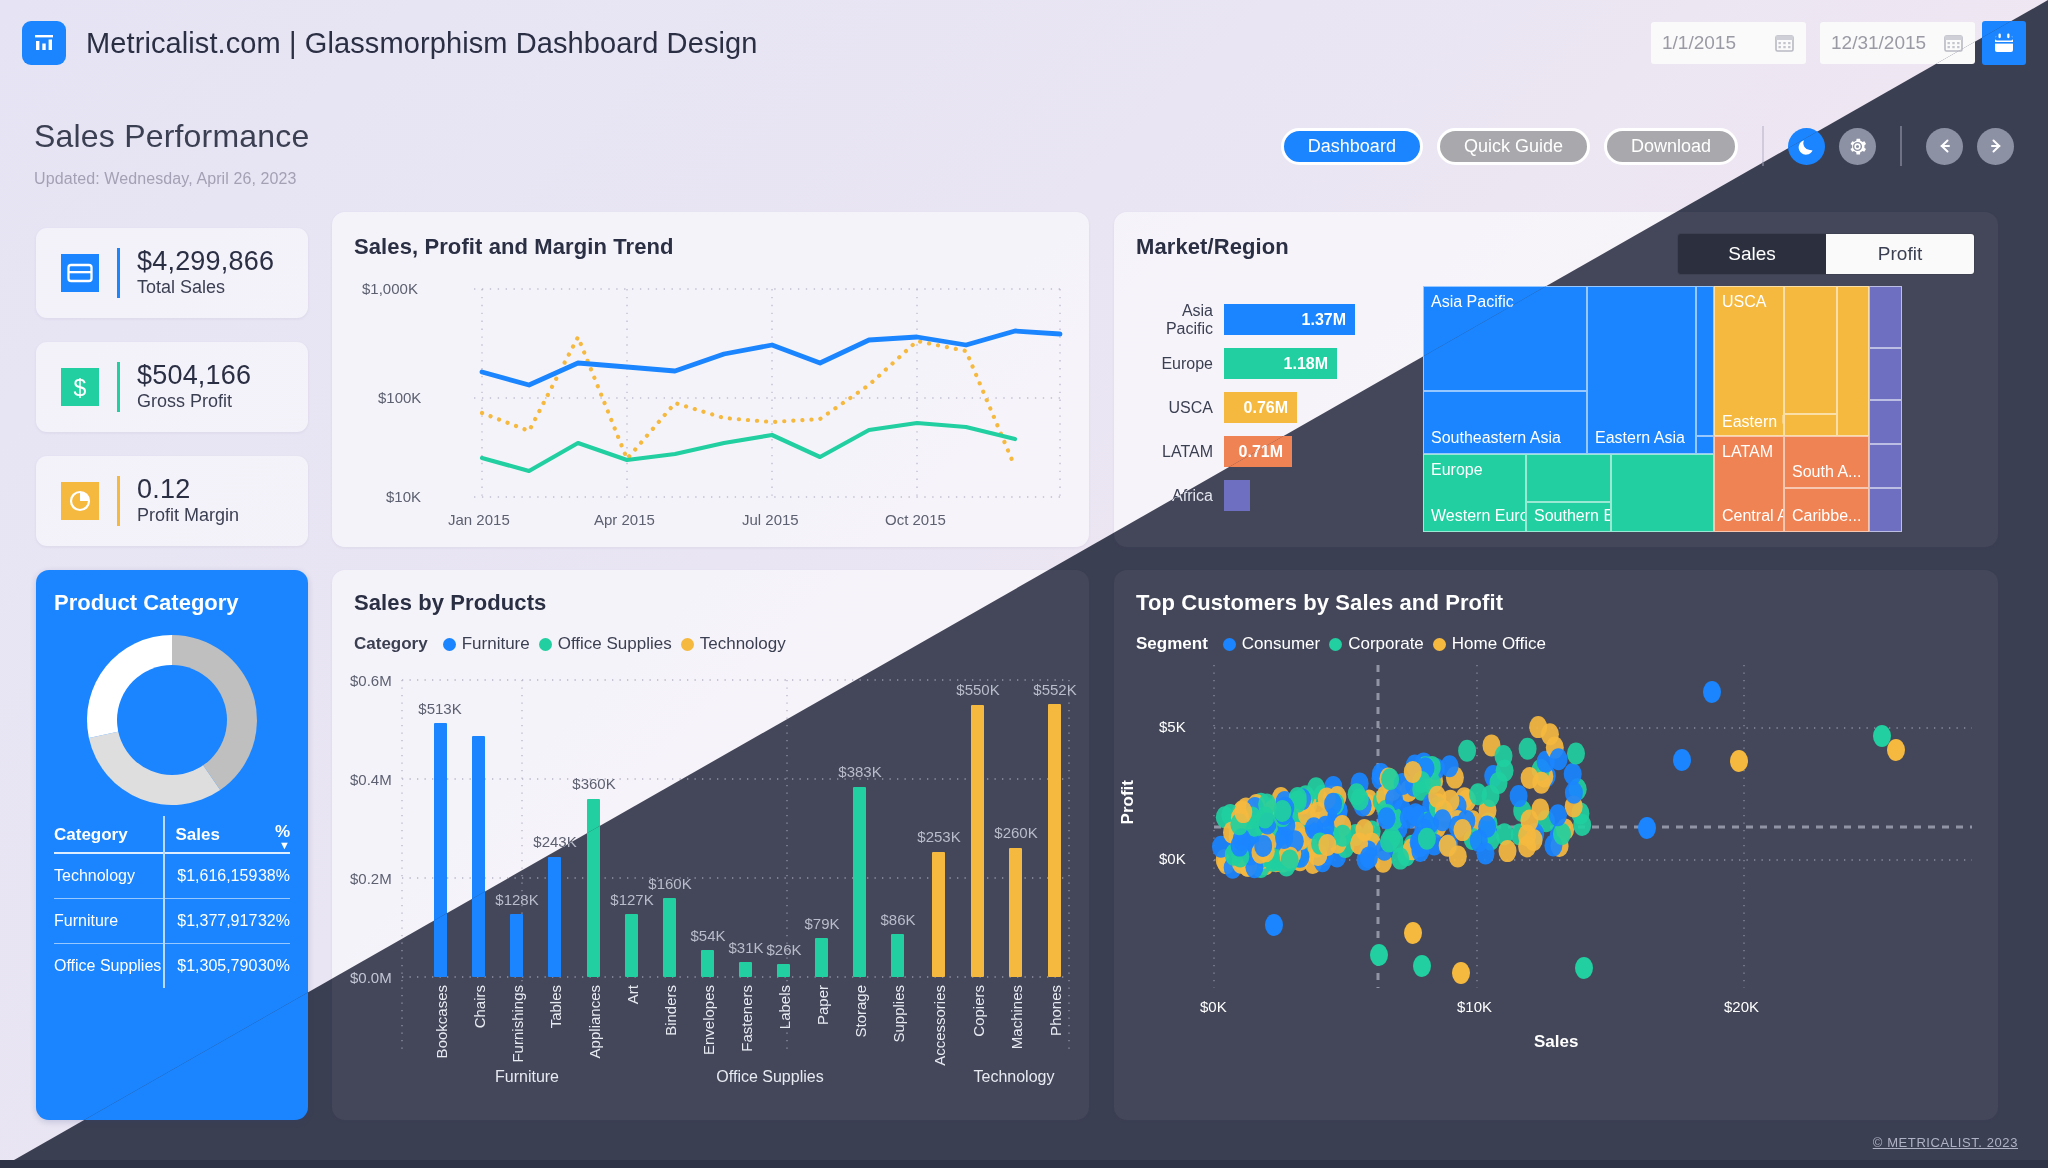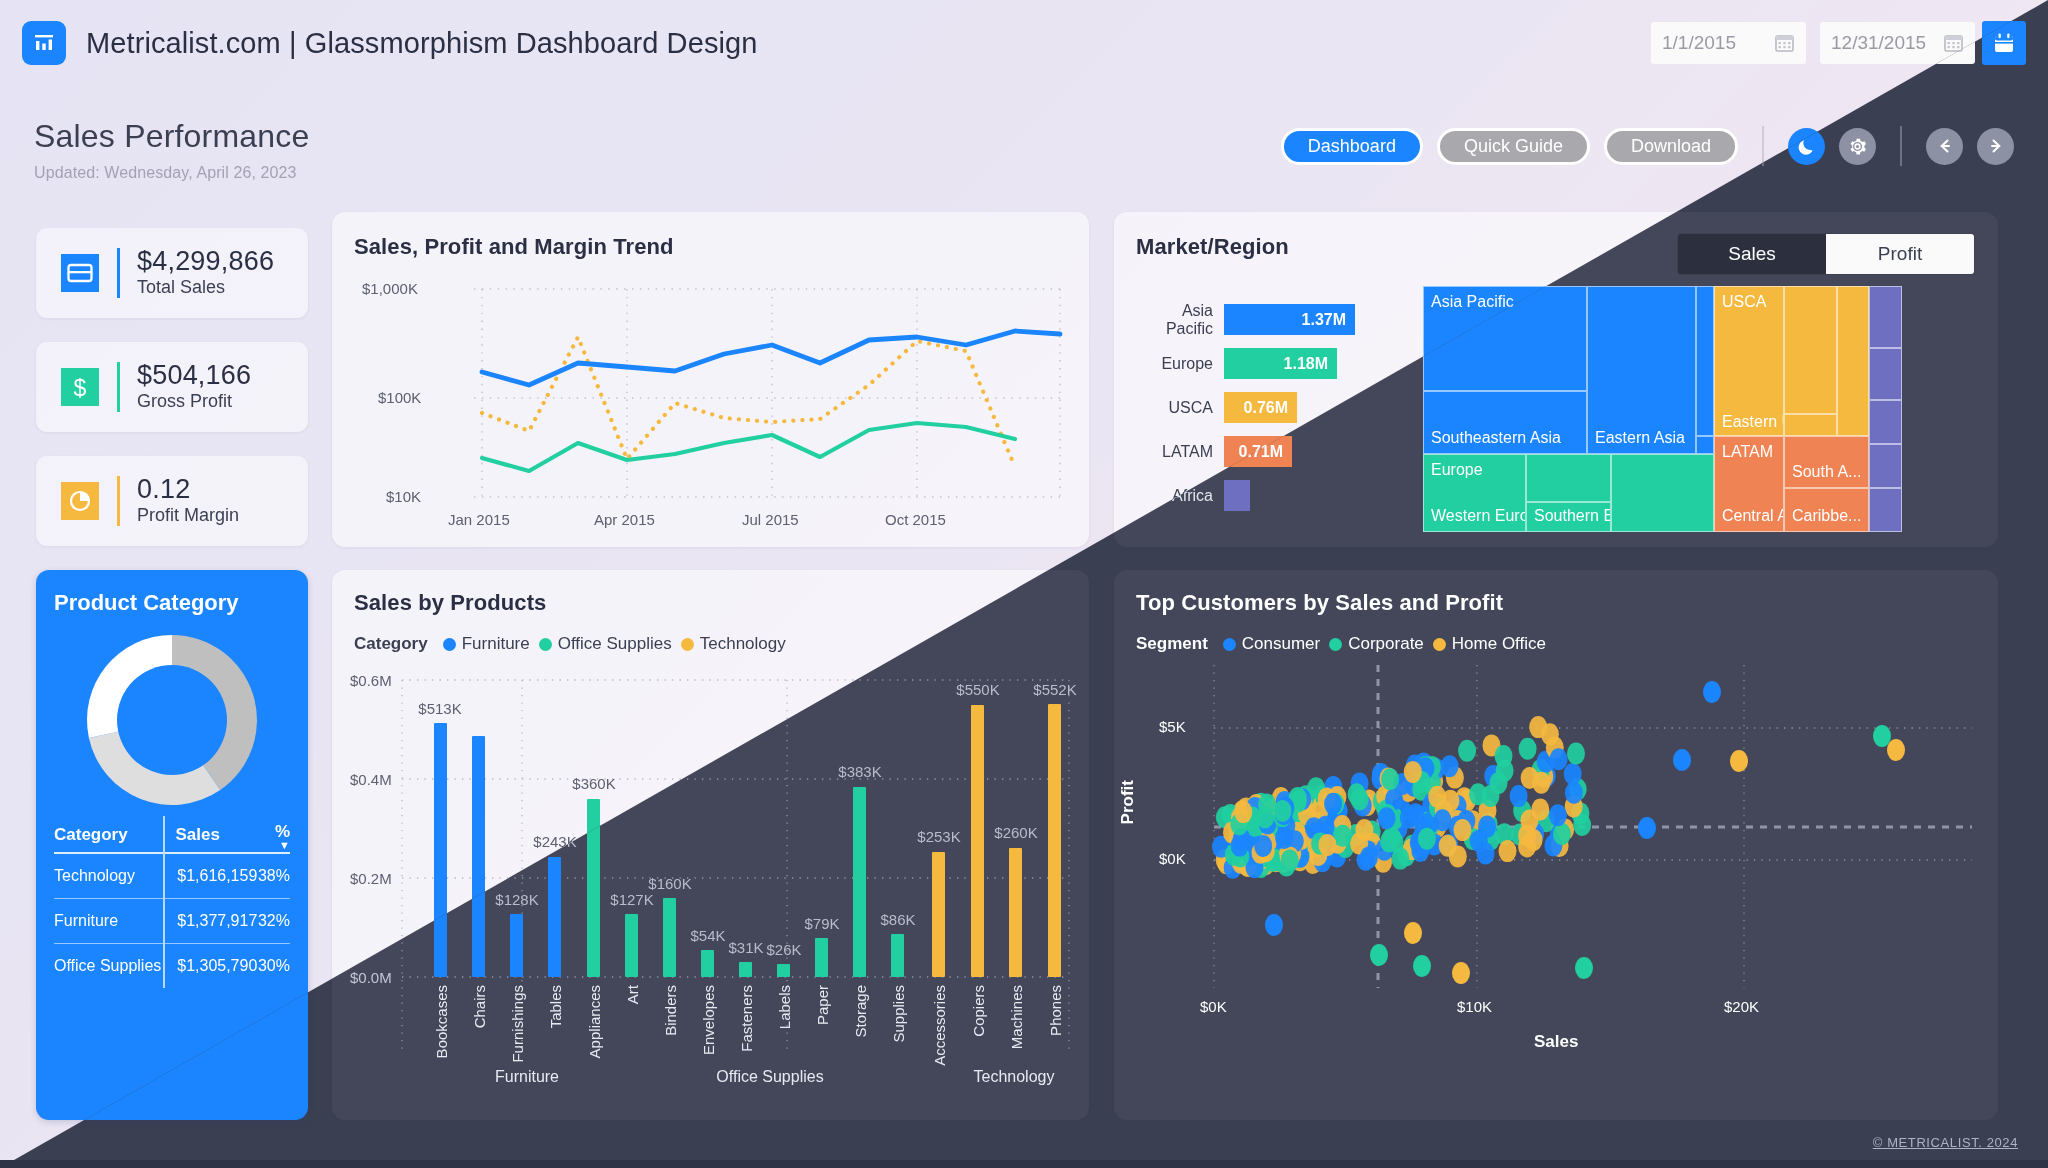--- a/index.html
+++ b/index.html
@@ -55,21 +55,21 @@
     margin-left: 7px; flex: none;
   }
 
   
   .pagehead {
     position: absolute; left: 34px; top: 118px; width: 1980px; height: 70px;
     display: flex; align-items: flex-start;
   }
   .ph-left { flex: none; }
   .page-title { font-size: 32px; font-weight: 400; letter-spacing: .2px; }
-  .page-sub { font-size: 16px; margin-top: 9px; letter-spacing: .1px; }
+  .page-sub { font-size: 16px; margin-top: 15px; letter-spacing: .1px; }
   .ph-spacer { flex: 1; }
   .ph-actions { display: flex; align-items: center; gap: 14px; margin-top: 8px; }
   .pill {
     height: 37px; border-radius: 19px; padding: 0 24px;
     display: flex; align-items: center; justify-content: center;
     font-size: 18px; color: #fff; border: 3px solid #fff;
     white-space: nowrap;
   }
   .pill.active { background: #1a85ff; }
   .pill.muted { background: #a9a9ad; }
@@ -1768,14 +1768,14 @@
     <div class="sc-axis" style="position:absolute; left:86px;  top:428px; font-size:15px;">$0K</div>
     <div class="sc-axis" style="position:absolute; left:343px; top:428px; font-size:15px;">$10K</div>
     <div class="sc-axis" style="position:absolute; left:610px; top:428px; font-size:15px;">$20K</div>
     <div class="sc-axis" style="position:absolute; left:420px; top:462px; font-size:17px; font-weight:bold;">Sales</div>
     <div class="sc-axis" style="position:absolute; left:4px; top:210px; font-size:17px; font-weight:bold; writing-mode:vertical-rl; transform:rotate(180deg);">Profit</div>
   </div>
 
 </div>
 </div>
 
-<a class="footer-link" href="#">© METRICALIST. 2024</a>
+<a class="footer-link" href="#">© METRICALIST. 2023</a>
 <div class="bottom-strip"></div>
 
 </body></html>

